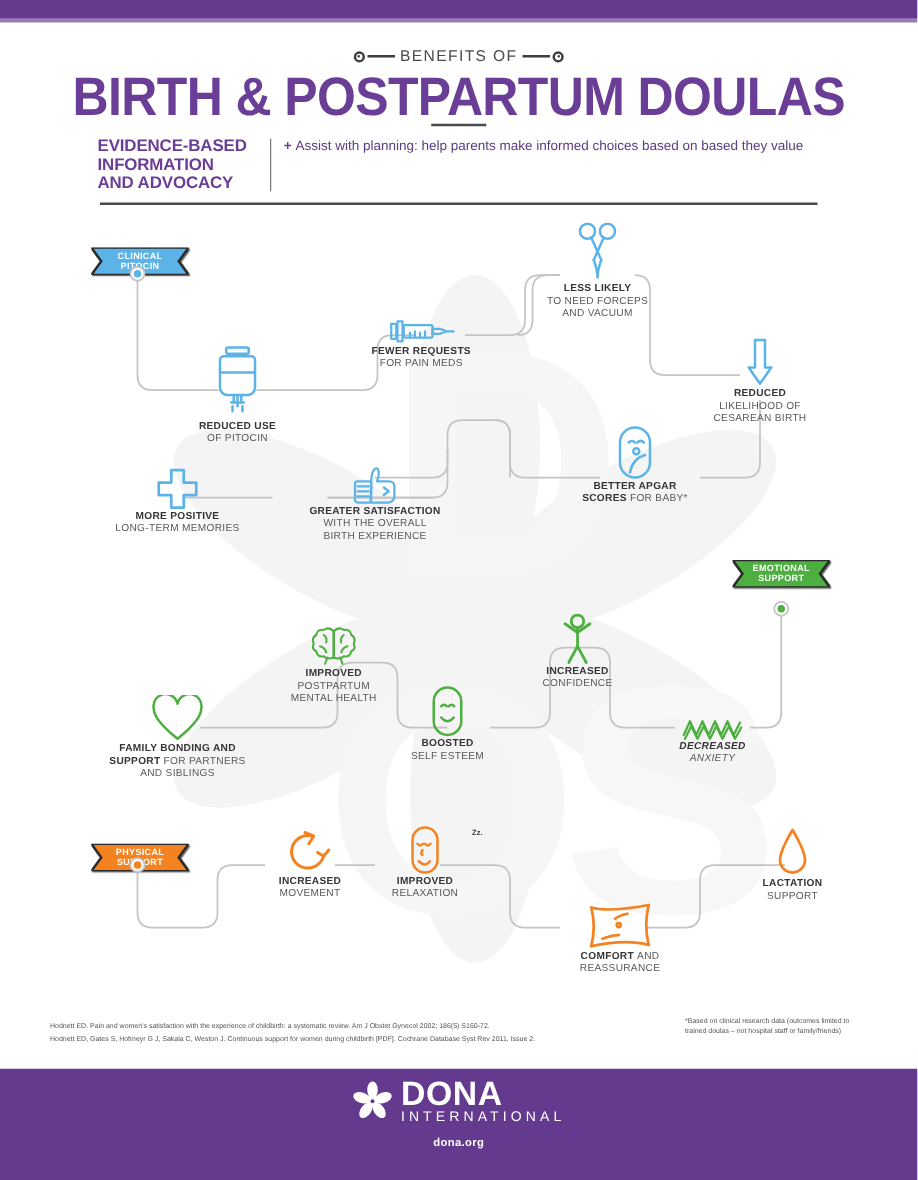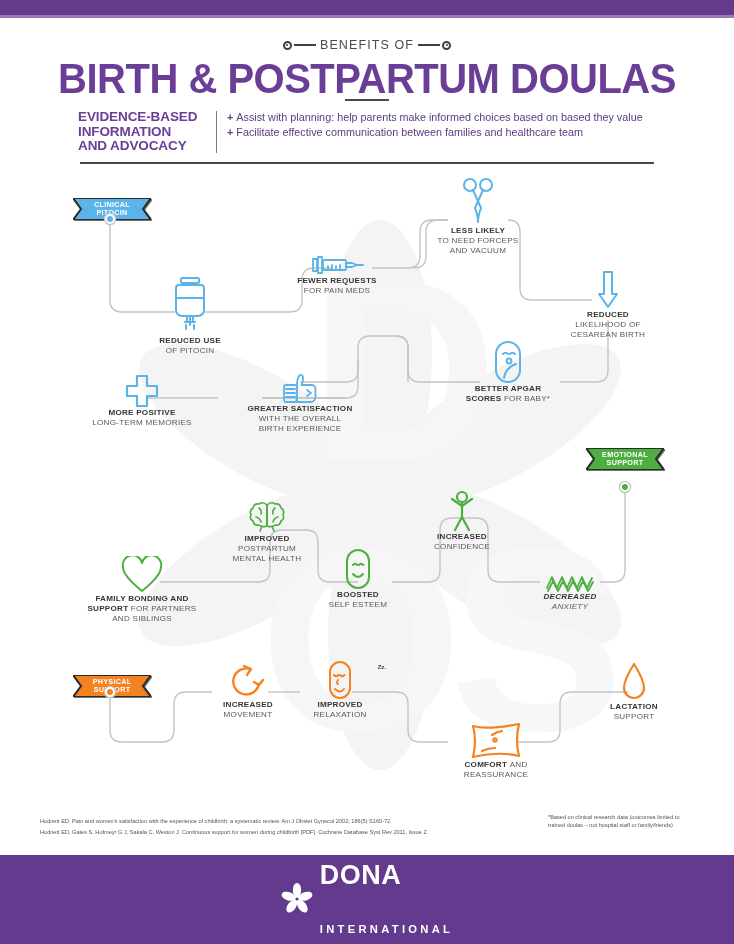--- a/index.html
+++ b/index.html
@@ -136,21 +136,21 @@
   .logo-wrap {
     position:absolute; left:0; top:862px; width:734px;
     display:flex; flex-direction:column; align-items:center;
   }
   .logo-row { display:flex; align-items:center; gap:7px; }
   .logo-text { color:#ffffff; text-align:left; }
   .logo-dona {
     font-size:27px; font-weight:bold; letter-spacing:0.5px; line-height:26px;
   }
   .logo-intl {
-    font-size:11.2px; font-weight:bold; letter-spacing:3.3px; line-height:12px;margin-top:35px;
+    font-size:11.2px; font-weight:normal; letter-spacing:3.3px; line-height:12px;
   }
   .logo-url {
     margin-top:9px; color:#ffffff; font-size:9px; font-weight:bold;
     letter-spacing:0.3px;
   }
 </style>
 </head>
 <body>
 
 <div class="page">
@@ -172,23 +172,20 @@
   <div class="evidence">
     <div class="evidence-head">
       <div>EVIDENCE-BASED</div>
       <div>INFORMATION</div>
       <div>AND ADVOCACY</div>
     </div>
     <div class="evidence-divider"></div>
     <div class="evidence-list">
       <div class="row">
         <span class="plus">+</span><span>Assist with planning: help parents make informed choices based on based they value</span>
-      </div>
-      <div class="row">
-        <span class="plus">+</span><span>Facilitate effective communication between families and healthcare team</span>
       </div>
     </div>
   </div>
   <div class="header-rule"></div>
 
   <svg class="watermark" viewBox="0 0 520 560">
     <g fill="#f4f4f4">
 
       <g transform="translate(260,285)">
         <ellipse cx="0" cy="-140" rx="52" ry="135"></ellipse>

